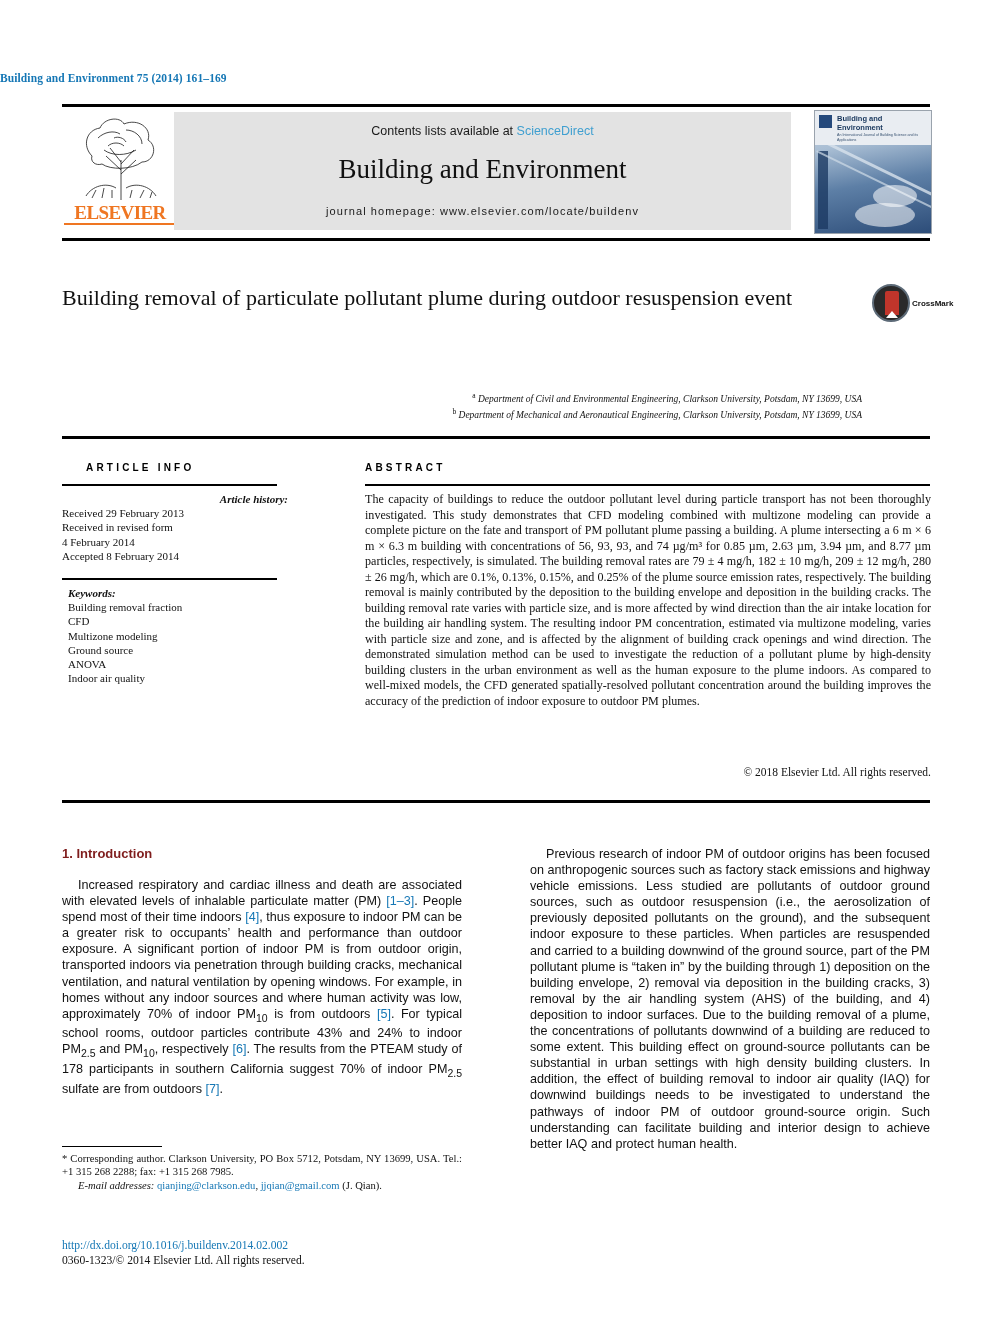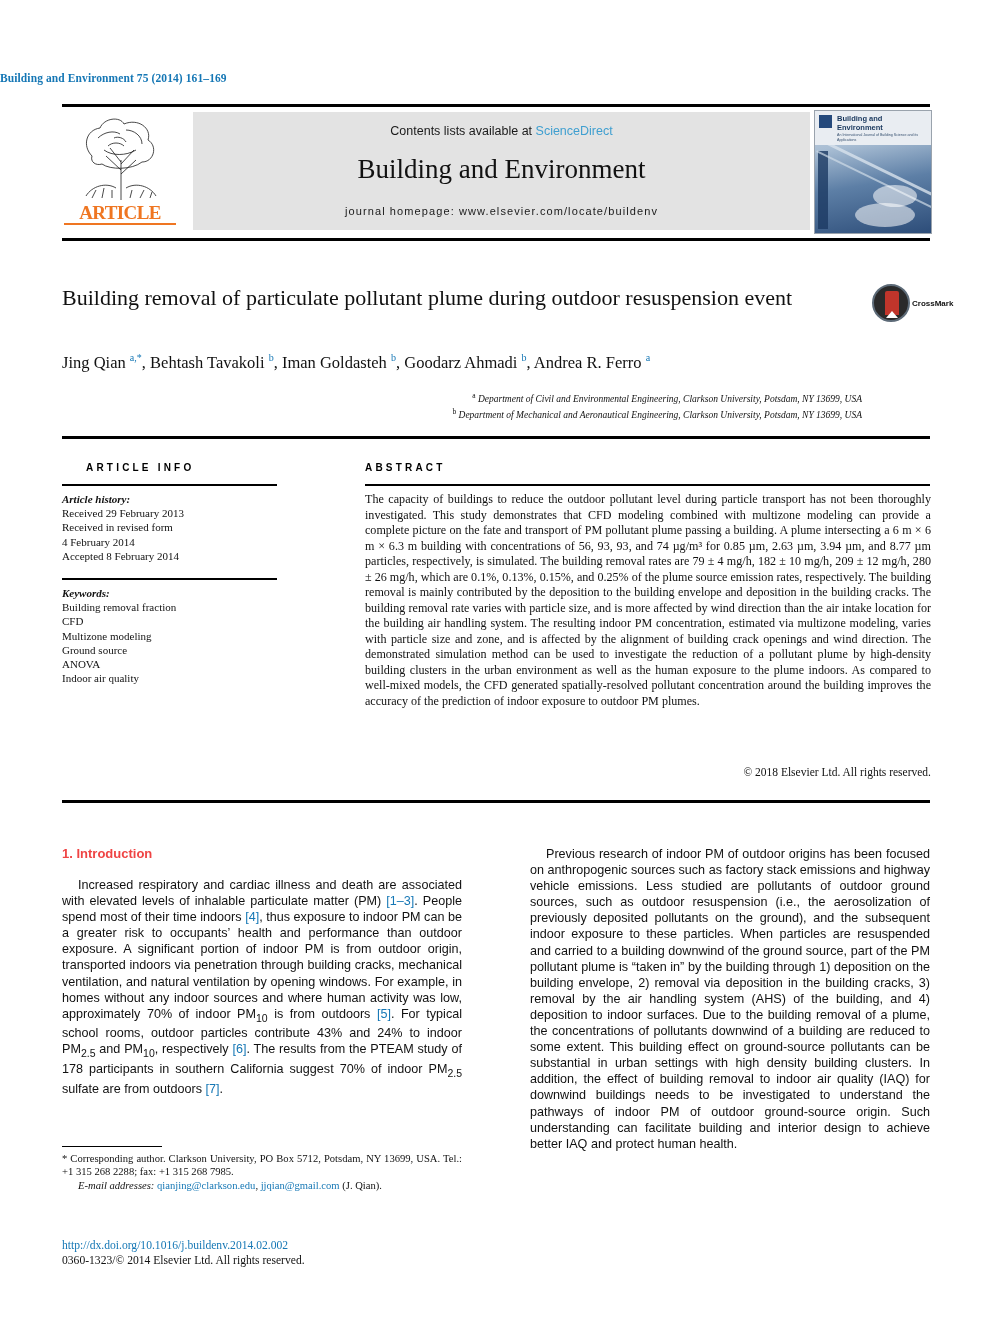--- a/index.html
+++ b/index.html
@@ -68,21 +68,21 @@
   }
   .elsevier-underline {
     position: absolute;
     left: 2px; top: 113px;
     width: 112px;
     height: 2px;
     background: #ef7622;
   }
   .mast-grey {
     position: absolute;
-    left: 131px; top: 2px;
+    left: 112px; top: 2px;
     width: 617px;
     height: 118px;
     background: #e3e3e3;
   }
   .contents-line {
     position: absolute;
     left: 0; top: 12px;
     width: 617px;
     text-align: center;
     font-family: "Liberation Sans", sans-serif;
@@ -298,29 +298,29 @@
 
   .info-col {
     position: absolute;
     left: 62px; top: 492px;
     width: 226px;
     font-family: "Liberation Serif", serif;
     font-size: 11px;
     line-height: 14.2px;
     color: #111;
   }
-  .info-col .lbl { font-style: italic; font-weight: bold; }
+  .info-col .lbl { font-style: italic; font-weight: bold; text-align: right; }
   .rule-kw {
     position: absolute;
     left: 62px; top: 578px;
     width: 215px; height: 1.6px; background: #000;
   }
   .kw-col {
     position: absolute;
-    left: 62px; top: 586px;
+    left: 68px; top: 586px;
     width: 226px;
     font-family: "Liberation Serif", serif;
     font-size: 11px;
     line-height: 14.2px;
     color: #111;
   }
   .kw-col .lbl { font-style: italic; font-weight: bold; }
 
   .abstract {
     position: absolute;
@@ -358,21 +358,21 @@
   .col-right {
     position: absolute;
     left: 530px; top: 846px;
     width: 400px;
   }
   h2.sec {
     margin: 0 0 16px 0;
     font-family: "Liberation Sans", sans-serif;
     font-weight: bold;
     font-size: 13px;
-    color: #ef4444;
+    color: #7f1d1d;
   }
   p.body {
     margin: 0;
     font-family: Liberation Sans, sans-serif;
     font-size: 12.6px;
     line-height: 16.1px;
     text-align: justify;
     text-indent: 16px;
     color: #111;
   }
@@ -424,21 +424,21 @@
           <path d="M59 88 L59 48"></path>
           <path d="M59 58 L44 44 M59 62 L74 48 M59 50 L48 36 M59 52 L72 38"></path>
           <path d="M30 44 C20 34, 24 18, 38 16 C42 6, 58 4, 62 12 C76 6, 90 16, 86 28 C96 34, 92 50, 80 50 C70 58, 48 58, 40 52 C34 54, 28 50, 30 44 Z"></path>
           <path d="M36 26 C42 20, 52 18, 58 22 M64 18 C72 18, 80 24, 80 32 M42 38 C50 44, 64 44, 74 38"></path>
           <path d="M46 34 C50 30, 58 30, 62 34 M52 26 C56 24, 62 26, 64 30"></path>
           <path d="M24 84 C30 74, 44 70, 54 76 M64 76 C74 70, 88 74, 94 84"></path>
           <path d="M30 86 L34 78 M40 86 L42 76 M50 86 L50 78 M68 86 L70 78 M78 86 L82 78 M88 86 L90 80"></path>
         </g>
       </svg>
     </div>
-    <div class="elsevier-word">ARTICLE</div>
+    <div class="elsevier-word">ELSEVIER</div>
     <div class="elsevier-underline"></div>
 
     <div class="mast-grey">
       <div class="contents-line">
         <span>Contents lists available at </span><span class="sd">ScienceDirect</span>
       </div>
       <div class="journal-title">Building and Environment</div>
       <div class="homepage-line">journal homepage: www.elsevier.com/locate/buildenv</div>
     </div>
 
@@ -459,21 +459,20 @@
   <div class="title">Building removal of particulate pollutant plume during outdoor resuspension event</div>
 
   <div class="crossmark">
     <div class="cm-circle">
       <div class="cm-inner"></div>
       <div class="cm-tri"></div>
     </div>
     <div class="cm-label">CrossMark</div>
   </div>
 
-  <div class="authors">Jing Qian <sup>a,*</sup>, Behtash Tavakoli <sup>b</sup>, Iman Goldasteh <sup>b</sup>, Goodarz Ahmadi <sup>b</sup>, Andrea R. Ferro <sup>a</sup></div>
 
   <div class="affil">
     <div><sup>a</sup> <span>Department of Civil and Environmental Engineering, Clarkson University, Potsdam, NY 13699, USA</span></div>
     <div><sup>b</sup> <span>Department of Mechanical and Aeronautical Engineering, Clarkson University, Potsdam, NY 13699, USA</span></div>
   </div>
   <div class="rule-title-bottom"></div>
 
   <div class="sec-head head-info">ARTICLE INFO</div>
   <div class="sec-head head-abs">ABSTRACT</div>
   <div class="rule-info"></div>

